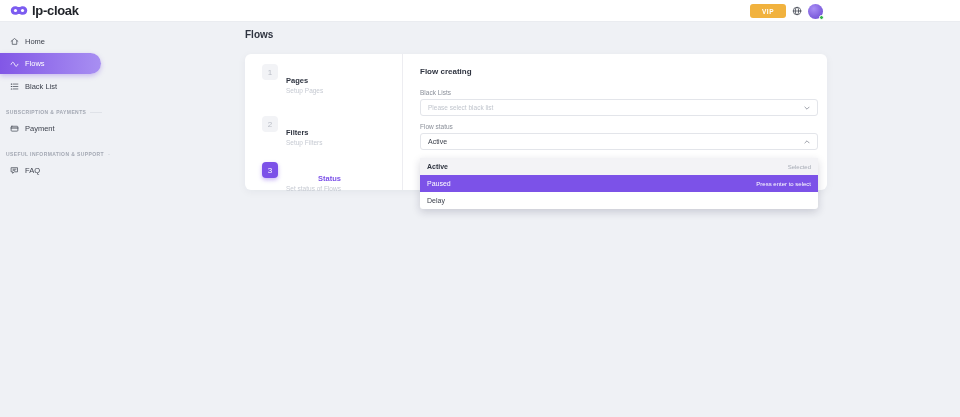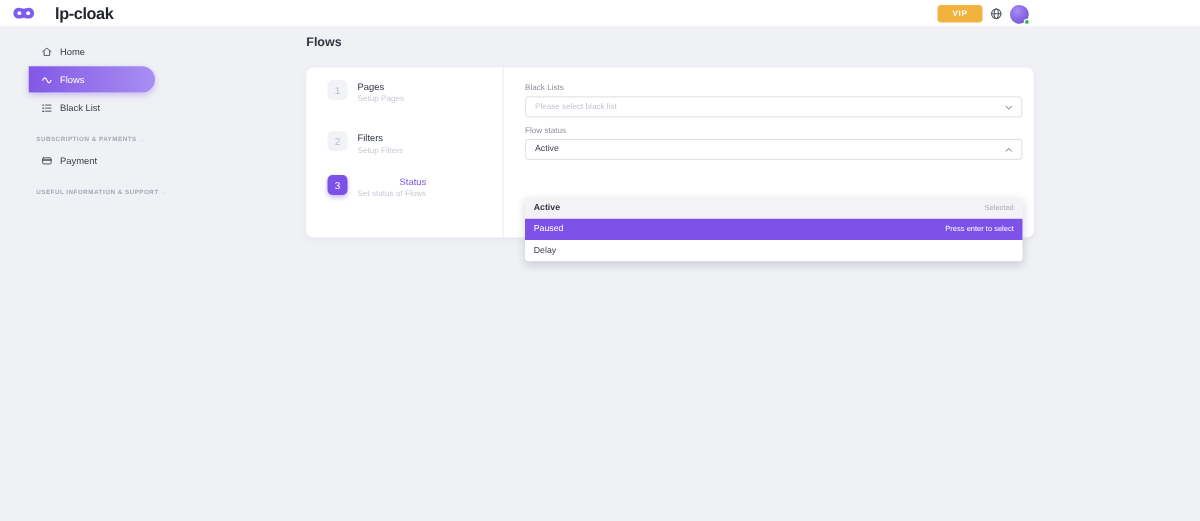--- a/index.html
+++ b/index.html
@@ -10,21 +10,21 @@
     color:#363b46;
     position:relative;
   }
 
   
   .topbar {
     position:absolute; top:0; left:0; width:960px; height:22px;
     background:#ffffff; border-bottom:1px solid #eaecf0;
     display:flex; align-items:center; z-index:20;
   }
-  .logo { display:flex; align-items:center; gap:16px; margin-left:10px; cursor:pointer; }
+  .logo { display:flex; align-items:center; gap:4px; margin-left:10px; cursor:pointer; }
   .logo svg { width:18px; height:11px; display:block; }
   .logo-text { font-size:13px; font-weight:bold; color:#22252b; letter-spacing:-0.3px; }
   .topbar-right { position:absolute; right:137px; top:0; height:22px; display:flex; align-items:center; gap:6px; }
   .vip-btn {
     width:36px; height:14px; background:#f1b23e; border:none; border-radius:3px;
     color:#fff; font-size:6.5px; font-weight:bold; letter-spacing:0.5px;
     display:flex; align-items:center; justify-content:center; cursor:pointer;
     font-family:"Liberation Sans", sans-serif;
   }
   .globe { width:10px; height:10px; cursor:pointer; }
@@ -32,21 +32,21 @@
     position:relative; width:15px; height:15px; border-radius:50%;
     background:radial-gradient(circle at 38% 32%, #a98ef5 0%, #8465e0 55%, #6b4cd2 100%);
     cursor:pointer;
   }
   .avatar-dot {
     position:absolute; right:-1px; bottom:-1px; width:5px; height:5px;
     background:#35b24a; border:1px solid #fff; border-radius:50%;
   }
 
   
-  .sidebar { position:absolute; left:0; top:22px; width:110px;padding-left:23px; }
+  .sidebar { position:absolute; left:0; top:22px; width:110px; }
   .side-item {
     display:flex; align-items:center; gap:6px; height:20px;
     padding-left:10px; margin-top:2px; cursor:pointer;
     font-size:7.5px; color:#3a3f4a;
   }
   .side-item svg { width:9px; height:9px; flex-shrink:0; }
   .side-item.first { margin-top:9px; }
   .side-item.active {
     background:linear-gradient(90deg,#8257e6 0%,#a88ff2 100%);
     color:#ffffff; width:101px; height:21px;
@@ -76,21 +76,21 @@
   .step.s1 { margin-top:10px; }
   .step.s2 { margin-top:22px; }
   .step.s3 { margin-top:16px; }
   .step-num {
     width:16px; height:16px; border-radius:4px; flex-shrink:0;
     background:#f2f3f6; color:#b9bdc6;
     display:flex; align-items:center; justify-content:center;
     font-size:8px;
   }
   .step.active .step-num { background:#7c51e8; color:#fff; box-shadow:0 2px 4px rgba(124,81,232,0.4); }
-  .step-title { font-size:7.5px; font-weight:normal; color:#2f3440; margin-top:1px; }
+  .step-title { font-size:7.5px; font-weight:bold; color:#2f3440; margin-top:12px; }
   .step.active .step-title { color:#7c51e8;text-align:right; }
   .step-sub { font-size:6.5px; color:#c6cad2; margin-top:2px; }
 
   
   .form { position:absolute; left:175px; top:0; right:9px; }
   .form-title { margin-top:13px; font-size:8px; font-weight:bold; color:#2f3440; }
   .field-label { margin-top:13px; font-size:6.5px; color:#8a8f99; }
   .field-label.second { margin-top:7px; }
   .select {
     margin-top:3px; height:17px; border:1px solid #e3e5ea; border-radius:3px;
@@ -176,20 +176,27 @@
     <svg class="ico" viewBox="0 0 24 24">
         <rect x="3" y="6" width="18" height="13" rx="2"></rect>
         <path d="M3 10.5h18" stroke-width="3"></path>
       </svg>
     <span>Payment</span>
   </div>
 
   <div class="side-section">
     <span>USEFUL INFORMATION &amp; SUPPORT</span>
   </div>
+  <div class="side-item">
+    <svg class="ico" viewBox="0 0 24 24">
+        <path d="M4 4.5h16v11h-8.5L7 19.5v-4H4z"></path>
+        <path d="M8 8.5h8M8 11.5h5"></path>
+      </svg>
+    <span>FAQ</span>
+  </div>
 </div>
 
 <div class="page-title">Flows</div>
 
 <div class="card">
 
   <div class="steps">
     <div class="step s1">
       <div class="step-num">1</div>
       <div>
@@ -209,20 +216,21 @@
       <div>
         <div class="step-title">Status</div>
         <div class="step-sub">Set status of Flows</div>
       </div>
     </div>
   </div>
 
   <div class="card-divider"></div>
 
   <div class="form">
+    <div class="form-title">Flow creating</div>
 
     <div class="field-label">Black Lists</div>
     <div class="select">
       <span class="placeholder">Please select black list</span>
       <svg viewBox="0 0 10 6">
           <path d="M1 1l4 4 4-4" stroke="#8a8f99" fill="none" stroke-width="1.4"></path>
         </svg>
     </div>
 
     <div class="field-label second">Flow status</div>

